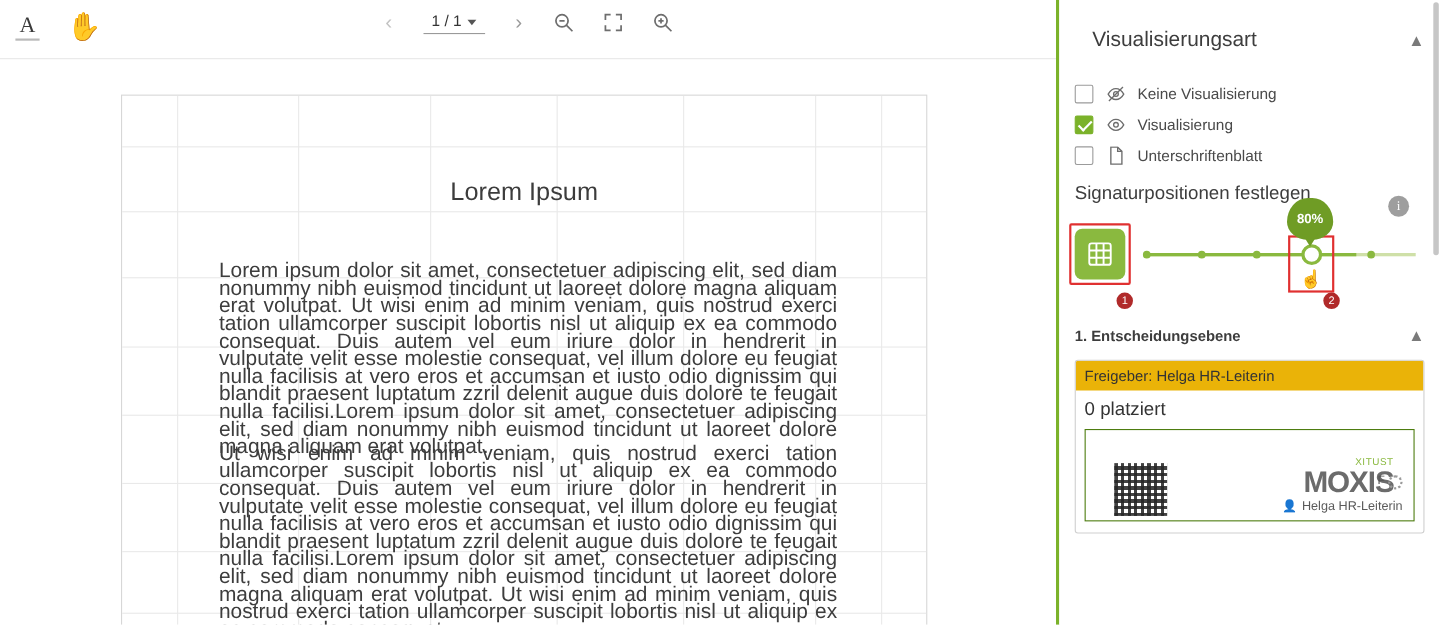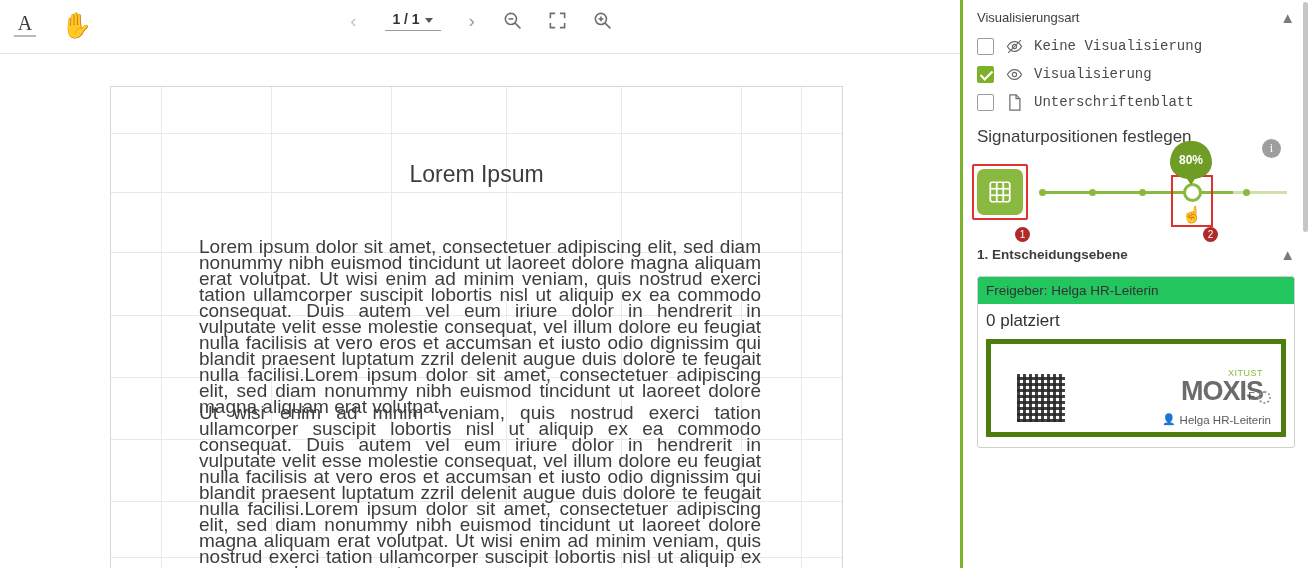--- a/index.html
+++ b/index.html
@@ -74,21 +74,20 @@
   .pagebox {
     display: flex; align-items: center;
     gap: 3px;
     font-size: 14px;
     color: #333;
     border-bottom: 1px solid #9a9a9a;
     padding: 1px 2px 3px 2px;
     min-width: 56px;
     justify-content: center;
     cursor: pointer;
-    font-weight: bold;
   }
   .caret-down {
     width: 0; height: 0;
     border-left: 4px solid transparent;
     border-right: 4px solid transparent;
     border-top: 5px solid #555;
     margin-left: 2px;
     margin-top: 2px;
   }
   .zoom-ic { color: #6e6e6e; cursor: pointer; display:flex; align-items:center; }
@@ -142,38 +141,37 @@
     background: #fff;
     position: relative;
     padding: 0 14px;
     overflow: hidden;
   }
   .panel-head {
     display: flex; align-items: center; justify-content: space-between;
     padding: 10px 0 6px 0;
   }
   .panel-head h2 {
-    margin: 0;
-    font-size: 13px;
+    margin: 16px;
+    font-size: 19px;
     font-weight: 400;
     color: #3d3d3d;
   }
   .chev {
     color: #7a7a7a;
     font-size: 15px;
     cursor: pointer;
     line-height: 1;
   }
   .opt-row {
     display: flex;
     align-items: center;
     gap: 10px;
     height: 26px;
     margin: 2px 0;
-    font-family: Liberation Mono, monospace;
   }
   .cbox {
     width: 17px; height: 17px;
     border: 1.6px solid #9b9b9b;
     border-radius: 2px;
     background: #fff;
     display: inline-block;
     position: relative;
     cursor: pointer;
     flex: 0 0 auto;
@@ -306,48 +304,48 @@
   }
   .cursor-hand {
     position: absolute;
     left: 205px; top: 50px;
     font-size: 16px;
     color: #222;
   }
 
   .level-row {
     display: flex; align-items: center; justify-content: space-between;
-    margin-top: 0;
+    margin-top: 12px;
     padding-bottom: 4px;
   }
   .level-title { font-size: 13.5px; color: #3d3d3d; font-weight: 700; }
 
   .card {
     border: 1px solid #cfcfcf;
     border-radius: 3px;
     margin-top: 10px;
     background: #fff;
     overflow: hidden;
   }
   .card-head {
-    background: #22c55e;
+    background: #eab308;
     padding: 6px 8px;
     font-size: 13.5px;
     color: #333;
   }
   .card-sub {
     padding: 7px 8px 2px 8px;
     font-size: 17px;
     color: #333;
   }
   .stamp {
     position: relative;
     margin: 6px 8px 10px 8px;
-    border: 5px solid #4d7c0f;
-    height: 98px;
+    border: 1px solid #4d7c0f;
+    height: 84px;
     background: #fff;
   }
   .qr {
     position: absolute;
     left: 26px; top: 30px;
     width: 48px; height: 48px;
     background:
       repeating-linear-gradient(90deg, #222 0 3px, #fff 3px 6px),
       repeating-linear-gradient(0deg, #222 0 3px, #fff 3px 6px);
     background-blend-mode: multiply;

